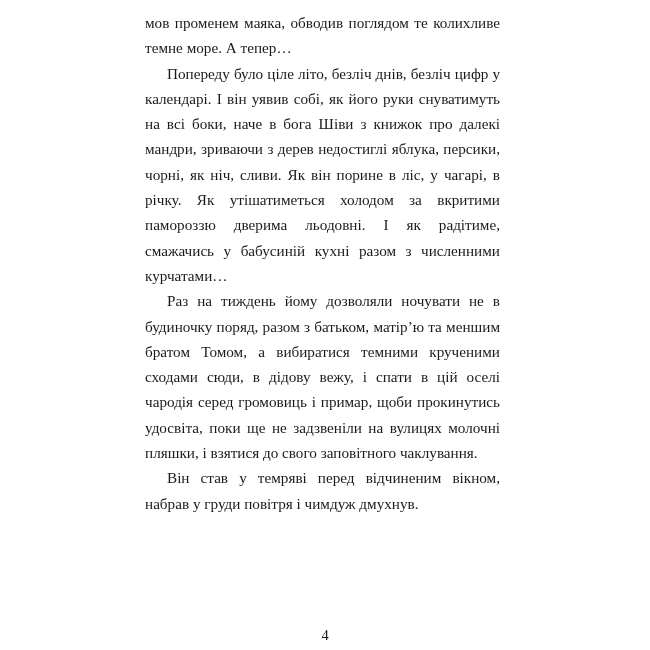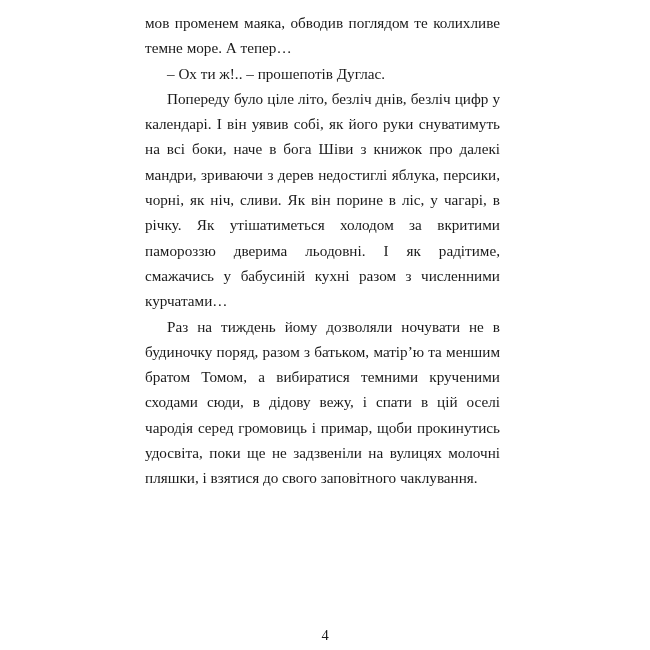--- a/index.html
+++ b/index.html
@@ -46,20 +46,20 @@
     line-height: 18px;
   }
 </style>
 </head>
 <body>
 
 <div id="page">
 
   <div class="text-block">
     <p class="para">мов променем маяка, обводив поглядом те колихливе темне море. А тепер…</p>
-    <p class="para indented">– Ох ти ж!.. – прошепотів Дуглас.</p>
     <p class="para indented">Попереду було ціле літо, безліч днів, безліч цифр у календарі. І він уявив собі, як його руки снуватимуть на всі боки, наче в бога Шіви з книжок про далекі мандри, зриваючи з дерев недостиглі яблука, персики, чорні, як ніч, сливи. Як він порине в ліс, у чагарі, в річку. Як утішатиметься холодом за вкритими памороззю дверима льодовні. І як радітиме, смажачись у бабусиній кухні разом з численними курчатами…</p>
     <p class="para indented">Раз на тиждень йому дозволяли ночувати не в будиночку поряд, разом з батьком, матір’ю та меншим братом Томом, а вибиратися темними крученими сходами сюди, в дідову вежу, і спати в цій оселі чародія серед громовиць і примар, щоби прокинутись удосвіта, поки ще не задзвеніли на вулицях молочні пляшки, і взятися до свого заповітного чаклування.</p>
+    <p class="para indented">Він став у темряві перед відчиненим вікном, набрав у груди повітря і чимдуж дмухнув.</p>
   </div>
 
   <div class="page-number">4</div>
 
 </div>
 
 </body></html>

